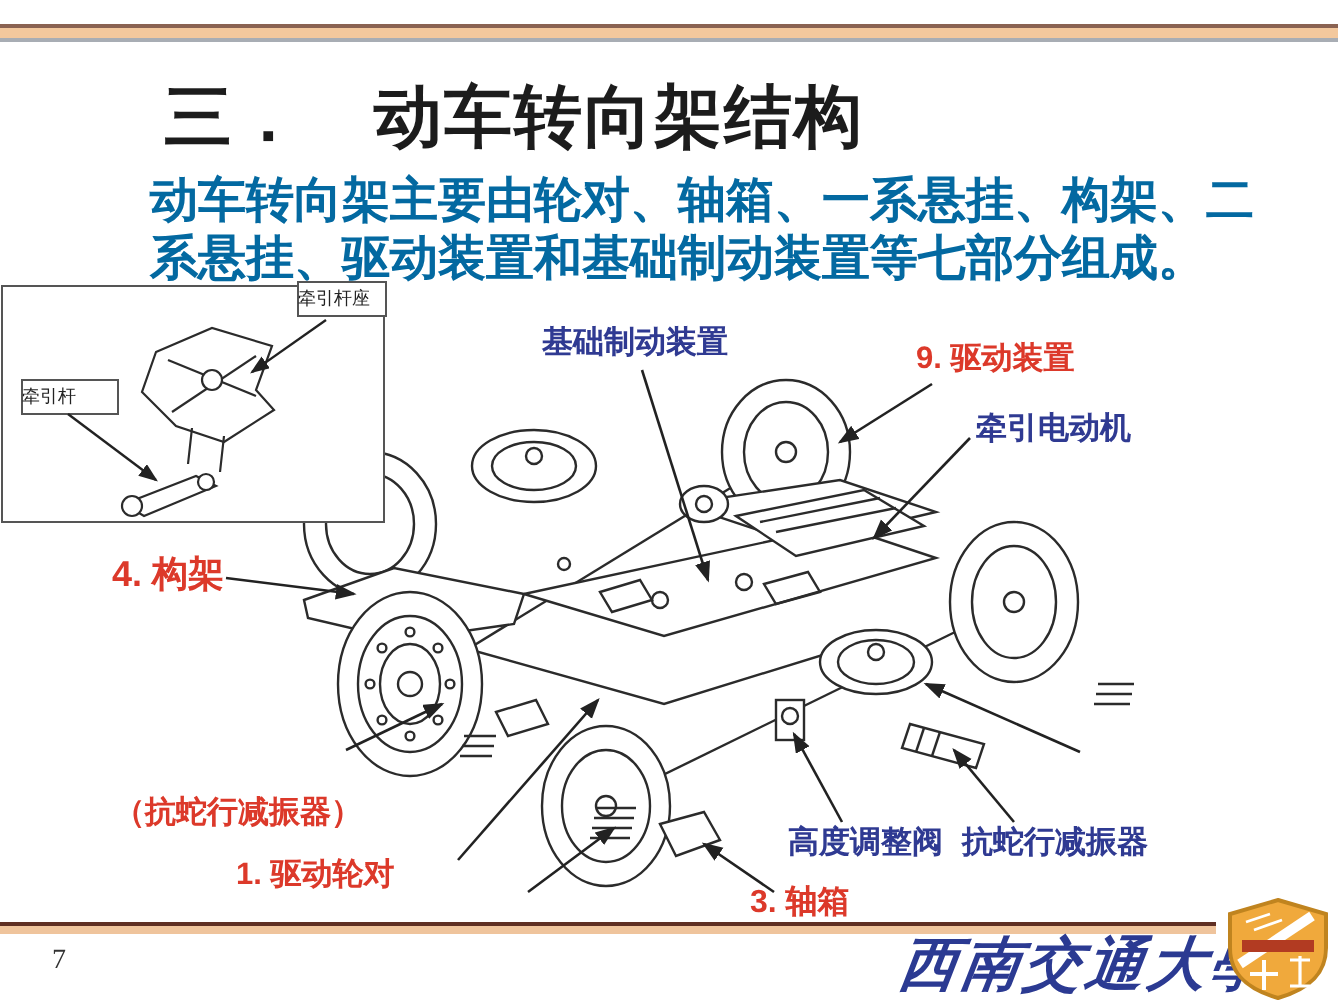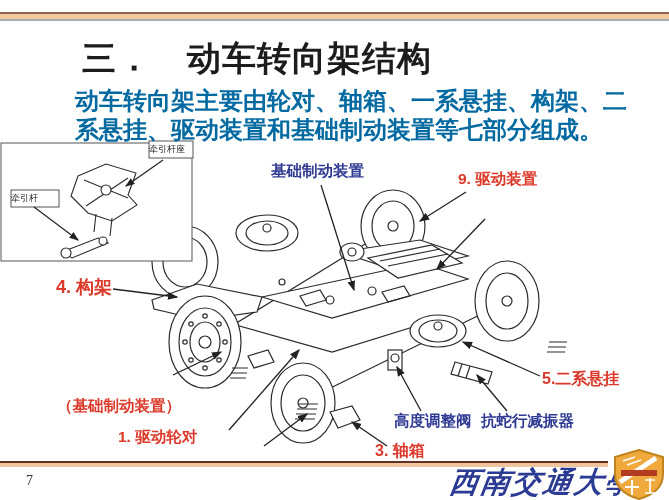--- a/index.html
+++ b/index.html
@@ -169,27 +169,27 @@
       <line x1="507" y1="411" x2="477" y2="375" marker-end="url(#arr)"></line>
       <line x1="540" y1="376" x2="463" y2="342" marker-end="url(#arr)"></line>
     </g>
   </svg>
 
   <div class="inset-lbl" style="left:149px;top:142px;width:44px;">牵引杆座</div>
   <div class="inset-lbl" style="left:11px;top:191px;width:48px;">牵引杆</div>
 
   <div class="lbl blue" style="left:271px;top:161px;">基础制动装置</div>
   <div class="lbl red" style="left:458px;top:169px;">9. 驱动装置</div>
+  <div class="lbl blue" style="left:488px;top:204px;">牵引电动机</div>
   <div class="lbl red big" style="left:56px;top:275px;text-align:center;">4. 构架</div>
-  <div class="lbl red" style="left:57px;top:396px;">（基础制动装置）</div>
+  <div class="lbl red" style="left:57px;top:396px;">（抗蛇行减振器）</div>
   <div class="lbl red" style="left:118px;top:427px;">1. 驱动轮对</div>
   <div class="lbl red" style="left:375px;top:441px;font-size:16px;">3. 轴箱</div>
   <div class="lbl blue" style="left:394px;top:411px;">高度调整阀</div>
   <div class="lbl blue" style="left:481px;top:411px;">抗蛇行减振器</div>
-  <div class="lbl red" style="left:542px;top:369px;font-size:16px;">5.二系悬挂</div>
 
   <div class="bbar-edge"></div>
   <div class="bbar"></div>
   <div class="pagenum">7</div>
   <div class="calligraphy">西南交通大學</div>
 
   <svg class="shield" width="56" height="51" viewBox="0 0 56 51">
     <path d="M28,1 L52,8 L52,25 C52,39 42,46 28,50 C14,46 4,39 4,25 L4,8 Z" fill="#f0a93c" stroke="#c0841f" stroke-width="2"></path>
     <path d="M9,33 L45,9" stroke="#fff" stroke-width="5" fill="none"></path>
     <rect x="10" y="21" width="36" height="6" fill="#b23b22"></rect>

